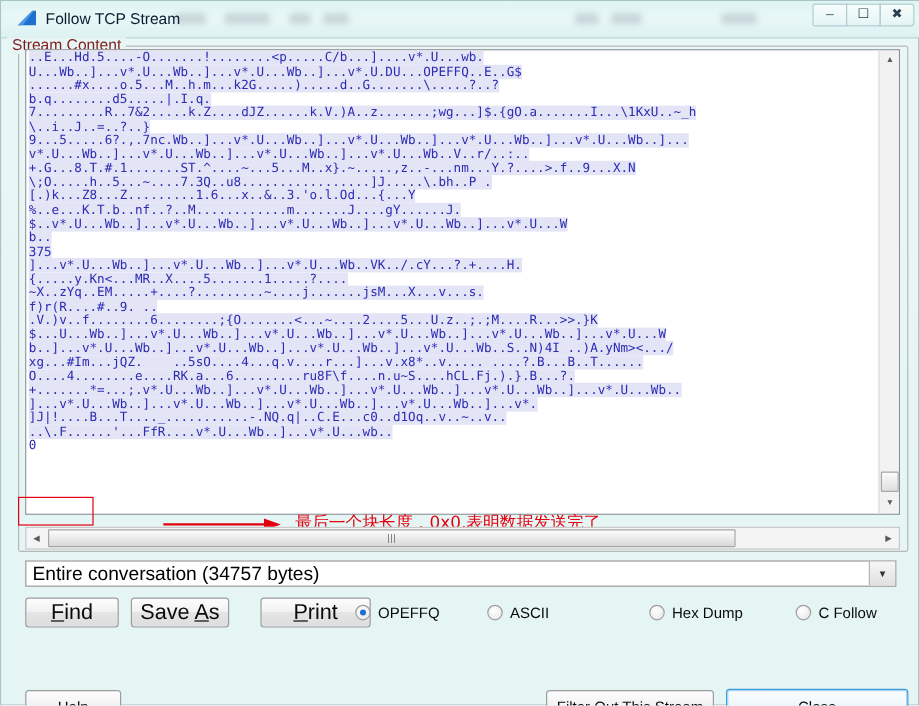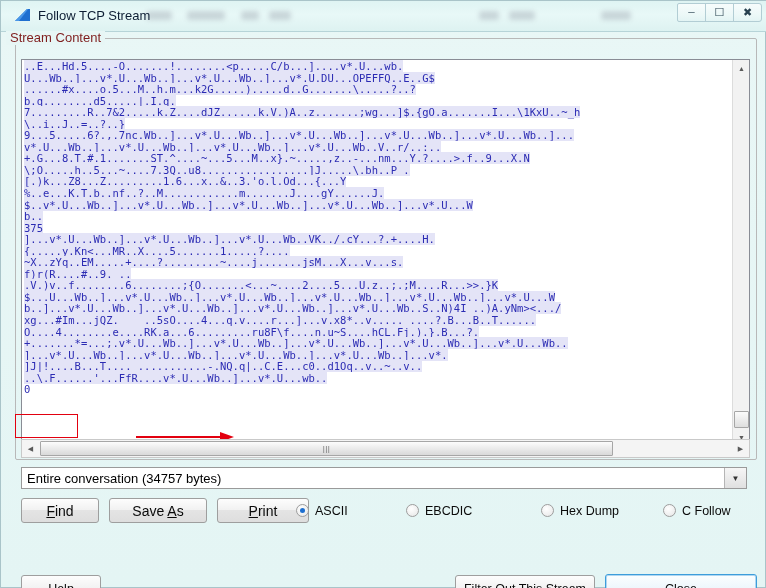--- a/index.html
+++ b/index.html
@@ -45,21 +45,21 @@
   .groupbox{
     position:absolute;left:14px;top:37px;width:740px;height:420px;
     border:1px solid #b8b8b8;border-radius:2px;background:transparent;
   }
   .group-label{
     position:absolute;left:5px;top:30px;background:#e7f6f5;padding:0 4px;
     font-size:13px;color:#7f1d1d;line-height:14px;height:14px;
   }
   
   .textwrap{
-    position:absolute;left:20px;top:58px;width:729px;height:388px;
+    position:absolute;left:20px;top:40px;width:729px;height:388px;
     border:1px solid #898c95;background:#ffffff;box-sizing:border-box;
     overflow:hidden;
   }
   .textinner{
     position:absolute;left:0;top:0;width:712px;height:386px;overflow:hidden;
     background:#fff;
   }
   .stream{
     margin:0;padding:1px 0 0 2px;
     font-family:"DejaVu Sans Mono","Liberation Mono",monospace;
@@ -112,37 +112,37 @@
     position:absolute;left:245px;top:426px;
     font-family:"DejaVu Sans","Liberation Sans",sans-serif;
     font-size:14px;color:#e2000f;white-space:nowrap;line-height:18px;
   }
   
   .combo{
     position:absolute;left:20px;top:466px;width:726px;height:22px;
     border:1px solid #9a9a9a;background:#fff;box-sizing:border-box;
   }
   .combo-text{
-    position:absolute;left:5px;top:3px;font-size:13px;color:#000;
+    position:absolute;left:5px;top:3px;font-size:16px;color:#000;
     line-height:16px;
   }
   .combo-btn{
     position:absolute;right:0;top:0;width:21px;height:20px;
     background:linear-gradient(180deg,#f6f6f6,#e0e0e0);
     border-left:1px solid #b5b5b5;
     display:flex;align-items:center;justify-content:center;
   }
   .caret{font-size:8px;color:#333;}
   
   .btnrow{position:absolute;left:20px;top:497px;width:726px;height:25px;}
   .btn{
     position:absolute;top:0;height:25px;box-sizing:border-box;
     background:linear-gradient(180deg,#fdfdfd 0%,#f1f1f1 48%,#e4e4e4 50%,#dedede 100%);
     border:1px solid #9e9e9e;border-radius:3px;
-    font-size:14px;color:#0a0a0a;
+    font-size:18px;color:#0a0a0a;
     display:flex;align-items:center;justify-content:center;
   }
   .btn u{text-decoration:underline;}
   .radio{
     position:absolute;top:3px;height:19px;display:flex;align-items:center;
     font-size:12.5px;color:#0a0a0a;
   }
   .rdot{
     width:13px;height:13px;border-radius:50%;box-sizing:border-box;
     border:1px solid #9d9d9d;
@@ -252,54 +252,55 @@
       <div class="vthumb"></div>
       <div class="sb-arrow bot">▼</div>
     </div>
   </div>
 
   <div class="anno-box"></div>
   <svg class="anno-arrow" viewBox="0 0 98 12">
     <line x1="0" y1="6" x2="84" y2="6" stroke="#e2000f" stroke-width="2"></line>
     <polygon points="84,1 98,6 84,11" fill="#e2000f"></polygon>
   </svg>
+  <div class="anno-text">最后一个块长度，0x0,表明数据发送完了</div>
 
   <div class="hsbrow">
     <div class="hsb-arrow l">◀</div>
     <div class="hthumb">
       <span class="grip">|||</span>
     </div>
     <div class="hsb-arrow r">▶</div>
   </div>
 
   <div class="combo">
     <div class="combo-text">Entire conversation (34757 bytes)</div>
     <div class="combo-btn">
       <span class="caret">▼</span>
     </div>
   </div>
 
   <div class="btnrow">
     <div class="btn" style="left:0px;width:78px;">
       <span><u>F</u>ind</span>
     </div>
-    <div class="btn" style="left:88px;width:98px;">
+    <div class="btn" style="left:88px;width:82px;">
       <span>Save <u>A</u>s</span>
     </div>
     <div class="btn" style="left:196px;width:92px;">
       <span><u>P</u>rint</span>
     </div>
 
     <div class="radio" style="left:275px;">
       <span class="rdot on"></span>
-      <span>ASCII</span>
+      <span>OPEFFQ</span>
     </div>
     <div class="radio" style="left:385px;">
       <span class="rdot"></span>
-      <span>EBCDIC</span>
+      <span>ASCII</span>
     </div>
     <div class="radio" style="left:520px;">
       <span class="rdot"></span>
       <span>Hex Dump</span>
     </div>
     <div class="radio" style="left:642px;">
       <span class="rdot"></span>
       <span>C Follow</span>
     </div>
 

